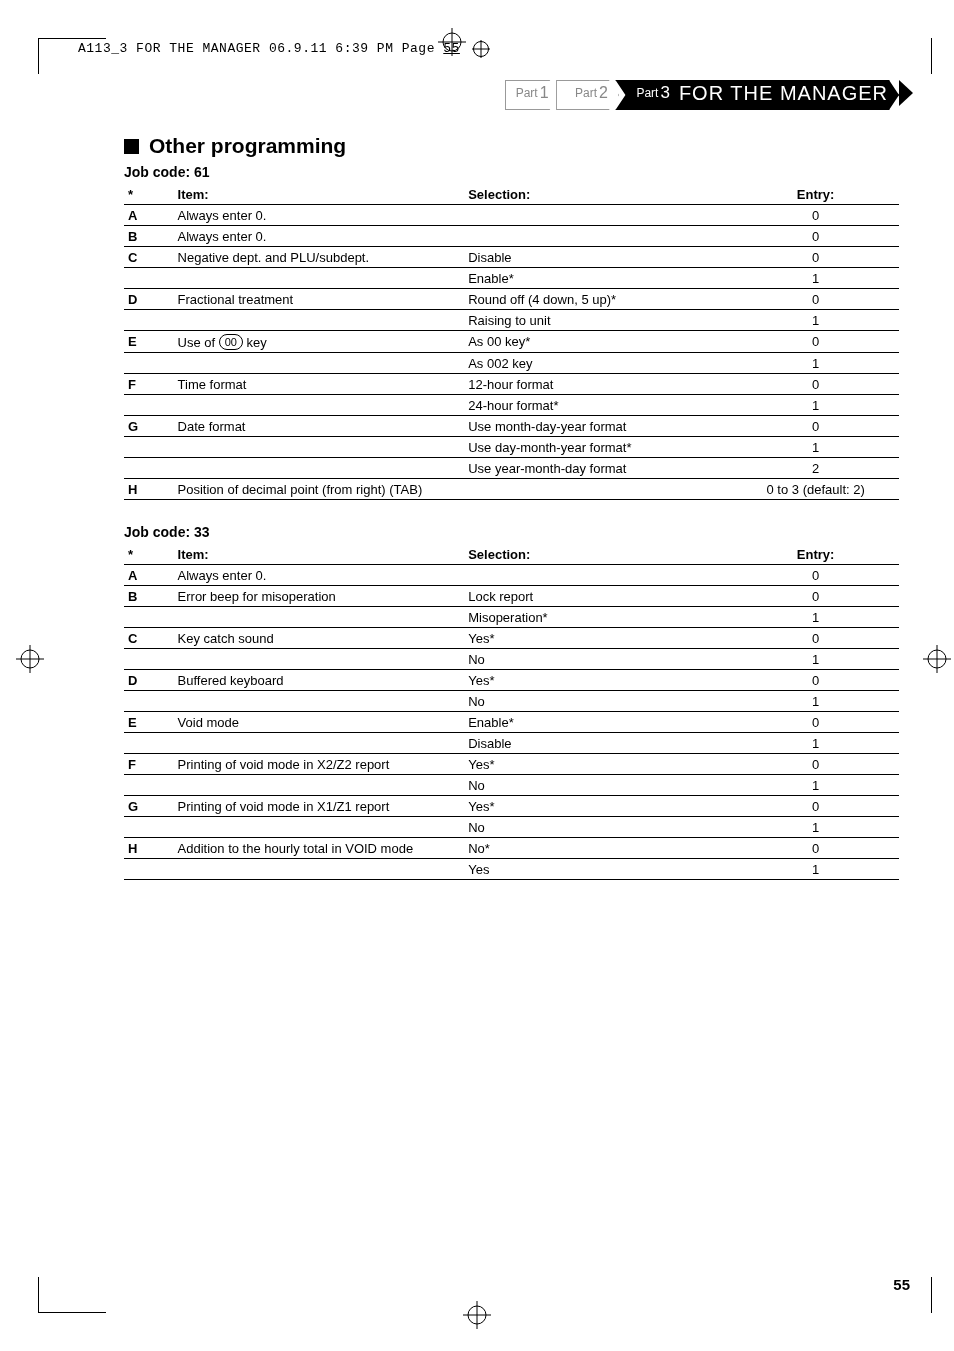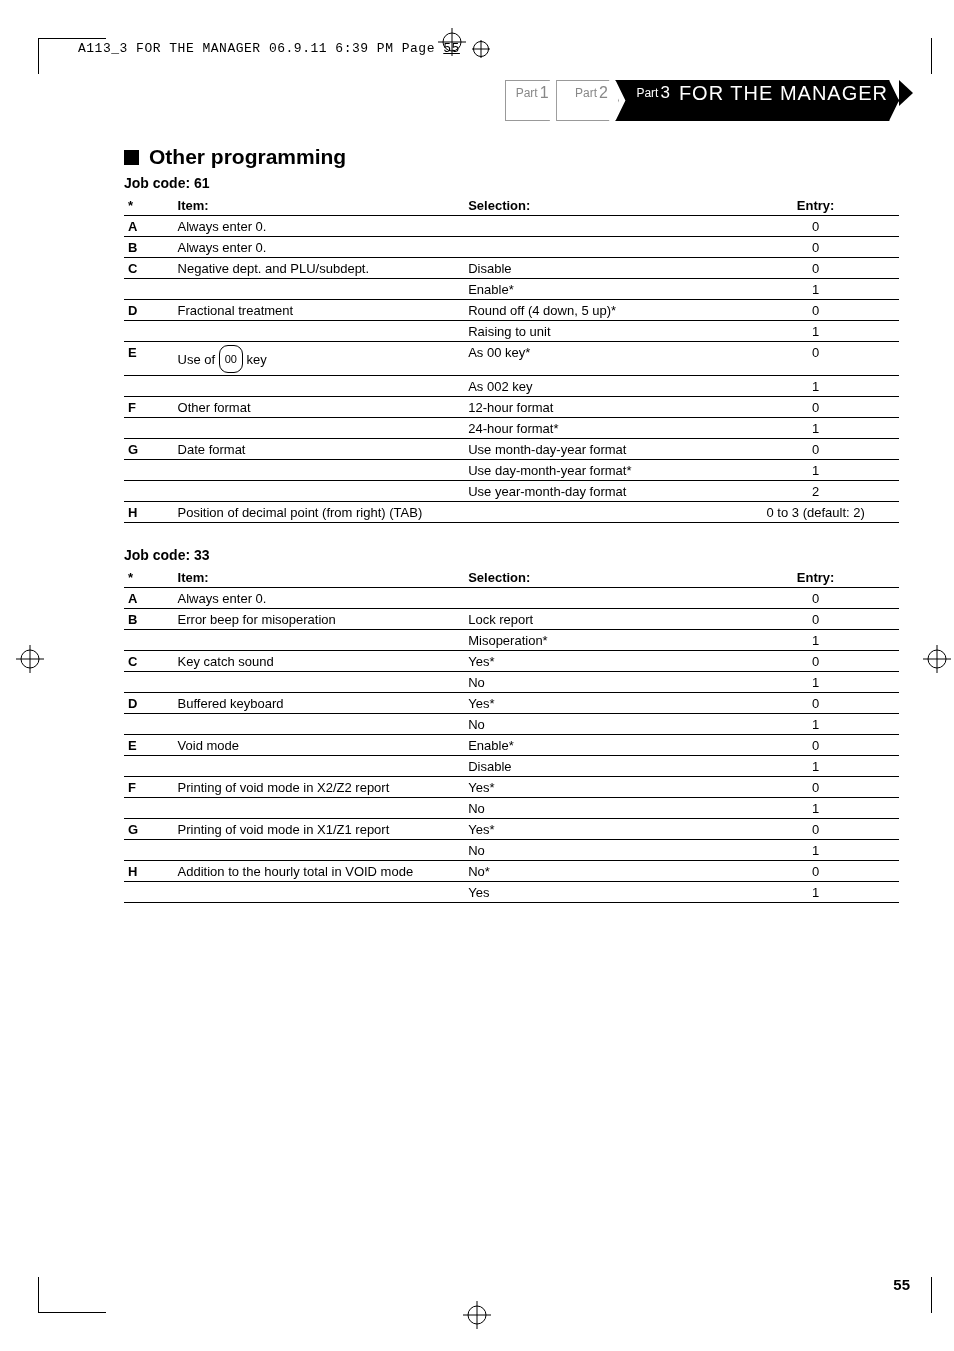--- a/index.html
+++ b/index.html
@@ -44,21 +44,21 @@
   .nav {
     display:flex;
     justify-content:flex-end;
     align-items:center;
     margin-bottom: 24px;
   }
   .crumb {
     display:inline-flex;
     align-items:center;
     height: 24px;
-    padding: 0 10px 15px 18px;
+    padding: 0 10px 4px 18px;
     font-size: 12px;
     border: 1px solid #999;
     color:#888;
     position:relative;
     clip-path: polygon(0 0, calc(100% - 10px) 0, 100% 50%, calc(100% - 10px) 100%, 0 100%);
     margin-left:-8px;
     background:#fff;
   }
   .crumb.first { padding-left:10px; margin-left:0; clip-path: polygon(0 0, calc(100% - 10px) 0, 100% 50%, calc(100% - 10px) 100%, 0 100%);}
   .crumb .num { font-size:16px; margin-left:2px; }
@@ -102,21 +102,21 @@
     vertical-align: top;
   }
   table.prog .letter { font-weight:bold; width:36px; }
   table.prog .item   { width:250px; }
   table.prog .sel    { width:230px; }
   table.prog .entry  { width:140px; text-align:center;margin-top:41px; }
   .block2 { margin-top: 24px; }
 
   .key-00 {
     display:inline-block; border:1px solid #000; border-radius:9px;
-    padding:6px 5px; font-size:11px; line-height:14px; vertical-align:1px;
+    padding:0 5px; font-size:11px; line-height:14px; vertical-align:1px;
   }
 
   .page-num {
     position:absolute; bottom: 58px; right: 44px;
     font-size:15px; font-weight:bold;
   }
 
   .bottom-corner-l { position:absolute; bottom:38px; left:38px; }
   .bottom-corner-l .h { width:68px; height:1px; background:#000; position:absolute; bottom:0; left:0; }
   .bottom-corner-l .v { width:1px; height:36px; background:#000; position:absolute; bottom:0; left:0; }
@@ -252,21 +252,21 @@
           <td class="entry">0</td>
         </tr>
         <tr>
           <td class="letter"></td>
           <td class="item"></td>
           <td class="sel">As 002 key</td>
           <td class="entry">1</td>
         </tr>
         <tr>
           <td class="letter">F</td>
-          <td class="item">Other format</td>
+          <td class="item">Time format</td>
           <td class="sel">12-hour format</td>
           <td class="entry">0</td>
         </tr>
         <tr>
           <td class="letter"></td>
           <td class="item"></td>
           <td class="sel">24-hour format*</td>
           <td class="entry">1</td>
         </tr>
         <tr>

